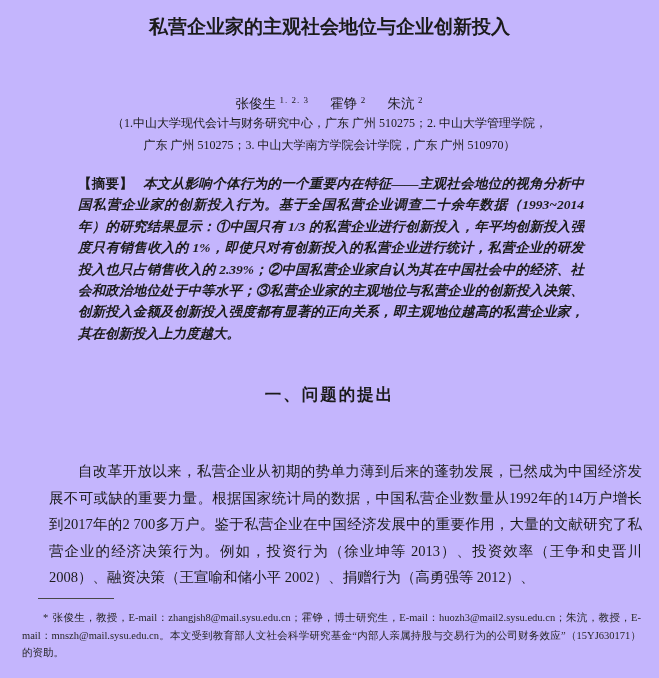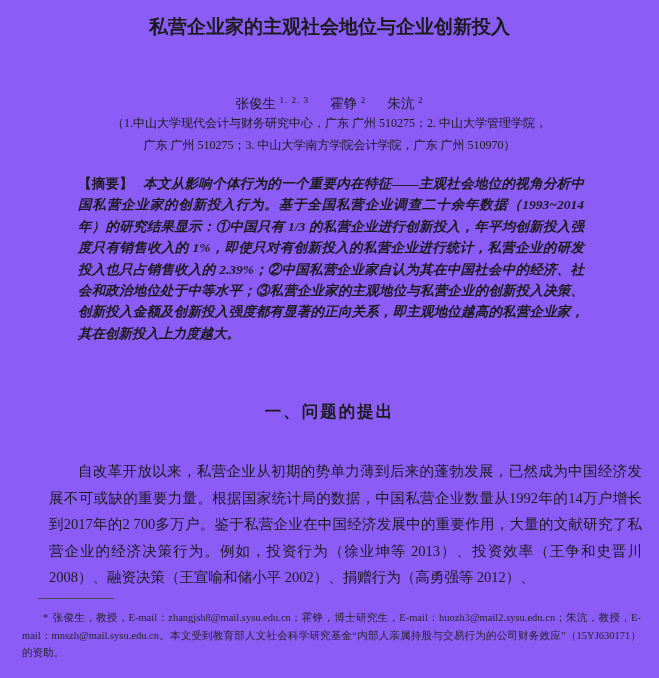--- a/index.html
+++ b/index.html
@@ -2,21 +2,21 @@
 <html><head>
 <meta charset="utf-8">
 <style>
   * { margin: 0; padding: 0; box-sizing: border-box; }
   html, body { background: #ffffff; }
   .page {
     position: relative;
     width: 659px;
     height: 678px;
     margin: 0 auto;
-    background: #8b5cf6;
+    background: #c4b5fd;
     color: #1b1b1b;
     font-family: "Liberation Serif", "DejaVu Serif", serif;
     overflow: hidden;
   }
   .title {
     position: absolute;
     top: 10px; left: 0; right: 0;
     text-align: center;
     font-family: "Liberation Sans", "DejaVu Sans", sans-serif;
     font-weight: bold;
@@ -53,21 +53,21 @@
     font-weight: bold;
     font-style: normal;
     margin-right: 10px;
     margin-top: 37px;
   }
   .abstract .kai { font-style: italic; font-weight: bold; }
   .kw { margin-top: 0; }
   .kw .kwi { font-style: italic; margin-right: 17px; }
   .section {
     position: absolute;
-    top: 401px; left: 0; right: 0;
+    top: 384px; left: 0; right: 0;
     text-align: center;
     font-size: 16.5px;
     font-weight: 600;
     letter-spacing: 2px;
   }
   .body-par {
     position: absolute;
     top: 458px; left: 49px;
     width: 593px;
     font-size: 14.5px;

